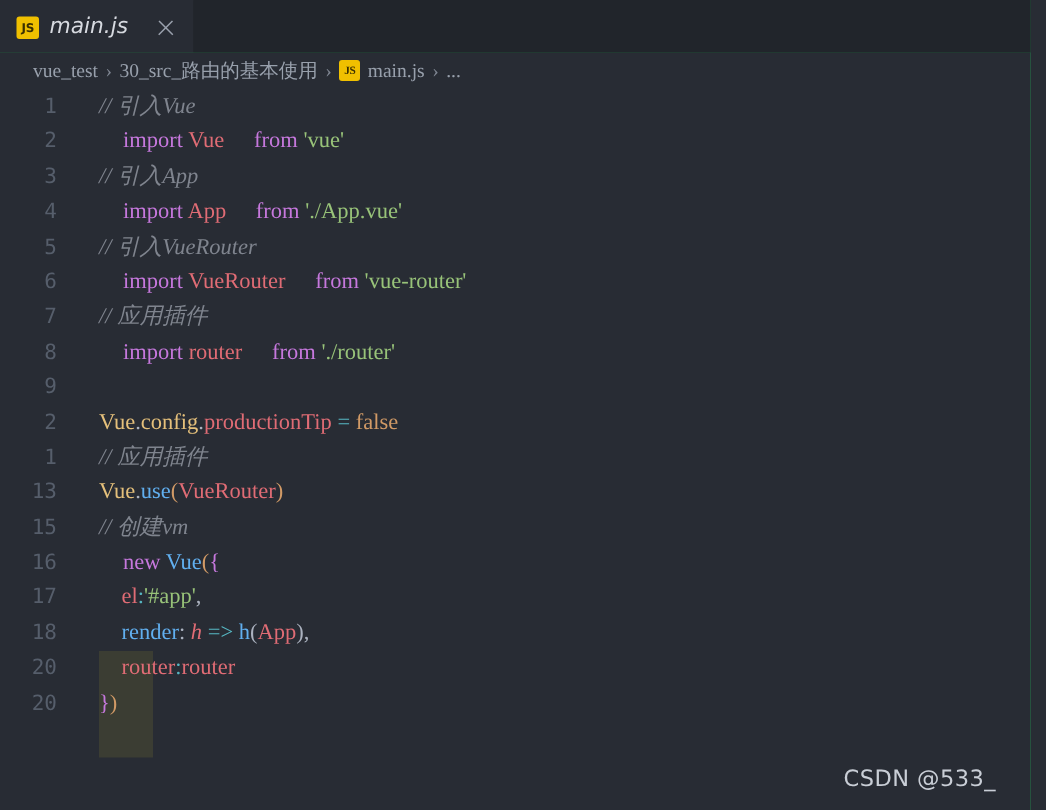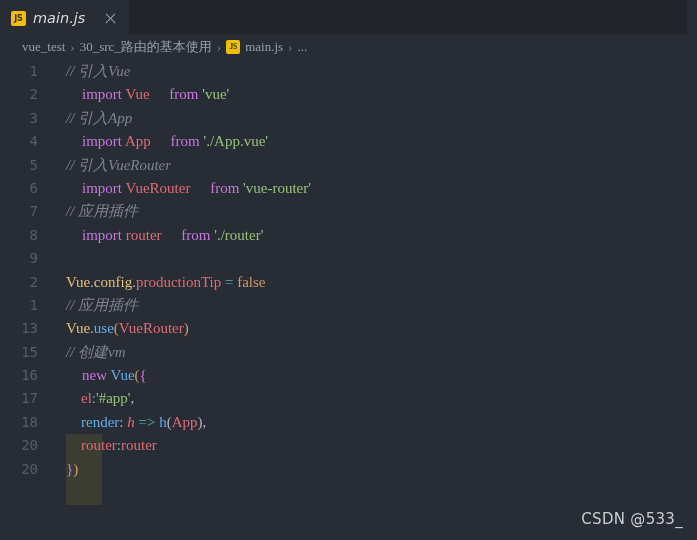--- a/index.html
+++ b/index.html
@@ -186,21 +186,21 @@
   .t-op       { color: #56b6c2; }
   .t-num      { color: #d19a66; }
   .t-punc     { color: #abb2bf; }
   .t-br1      { color: #d19a66; }
   .t-br2      { color: #c678dd; }
   .t-param    { color: #e06c75; font-style: italic; }
 
   
   .watermark {
     position: absolute;
-    right: 4px;
+    right: 23px;
     bottom: 12px;
     font-family: "DejaVu Sans", "Liberation Sans", sans-serif;
     font-size: 15px;
     color: #c9ced6;
     letter-spacing: 0.3px;
     user-select: none;
     z-index: 5;
   }
 </style>
 </head>

